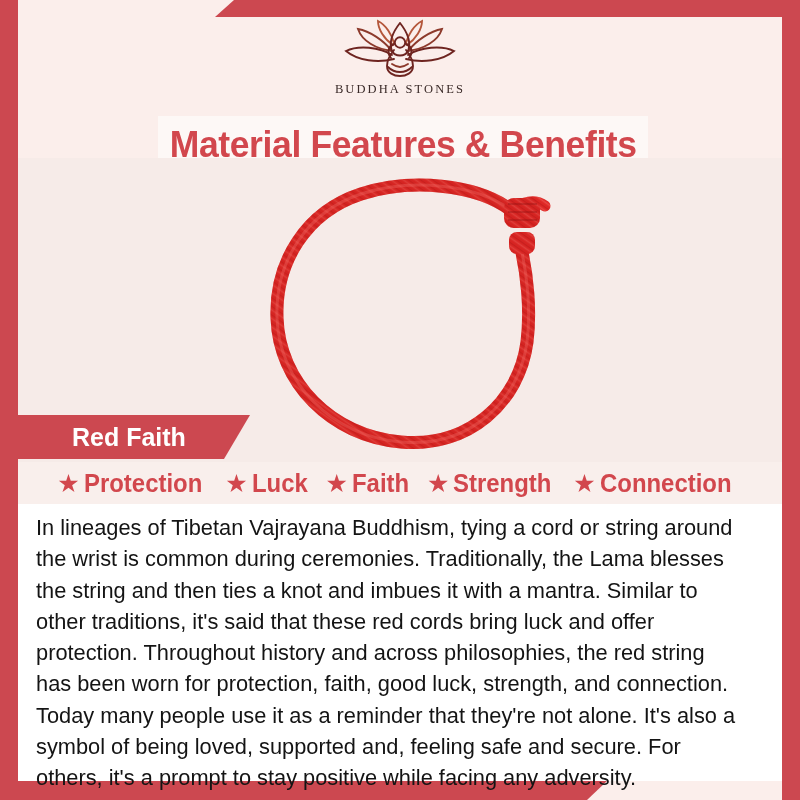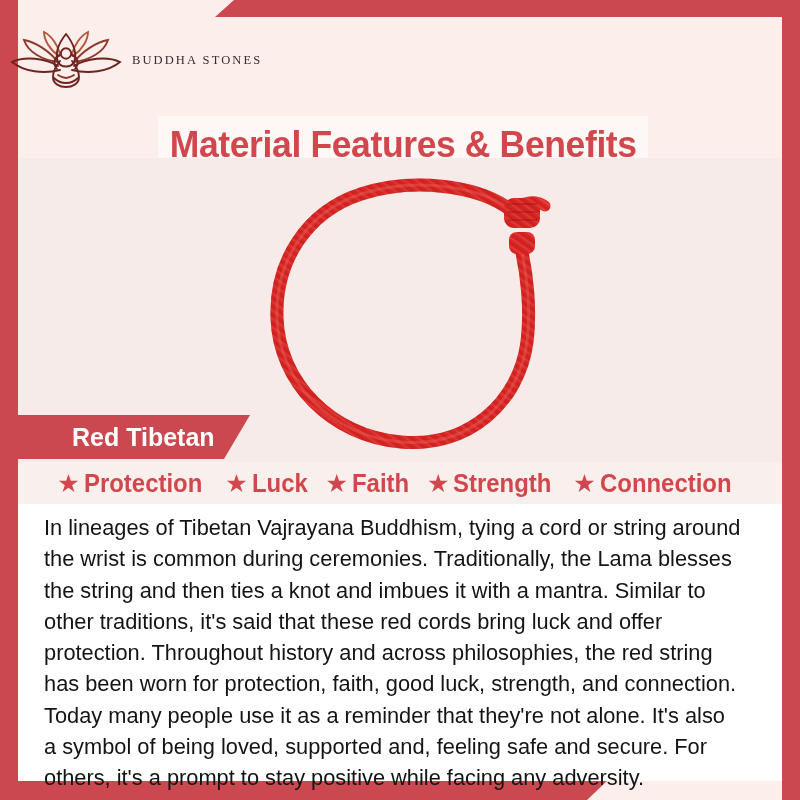--- a/index.html
+++ b/index.html
@@ -59,21 +59,21 @@
   }
 
   
   .logo-wrap {
     position: absolute;
     top: 17px;
     left: 0;
     width: 800px;
     height: 85px;
     display: flex;
-    flex-direction: row;
+    flex-direction: column;
     align-items: center;
     justify-content: flex-start;
   }
   .logo-mark {
     width: 132px;
     height: 62px;
     display: block;
     margin-top: 2px;
   }
   .logo-word {
@@ -184,21 +184,21 @@
 
   
   .body-area {
     position: absolute;
     top: 504px;
     left: 18px;
     width: 764px;
     height: 277px;
     background: #ffffff;
     box-sizing: border-box;
-    padding: 8px 14px 0 26px;
+    padding: 8px 14px 0 18px;
   }
   .body-text {
     font-family: "Liberation Sans Narrow", "Liberation Sans", sans-serif;
     font-size: 22.6px;
     line-height: 31.3px;
     color: #141414;
     font-weight: 500;
     text-align: left;
     margin: 0;
     transform: scaleX(0.965);
@@ -291,21 +291,21 @@
       </g>
 
       <g>
         <rect x="248" y="62" width="26" height="22" rx="8" fill="url(#braid)"></rect>
         <rect x="248" y="62" width="26" height="22" rx="8" fill="#bb1b1a" opacity="0.18"></rect>
       </g>
     </svg>
   </div>
 
   <div class="ribbon">
-    <div class="ribbon-text">Red Tibetan</div>
+    <div class="ribbon-text">Red Faith</div>
   </div>
 
   <div class="benefits">
     <div class="benefit">
       <span class="benefit-star">★</span>
       <span class="benefit-label">Protection</span>
     </div>
     <div class="benefit">
       <span class="benefit-star">★</span>
       <span class="benefit-label">Luck</span>

